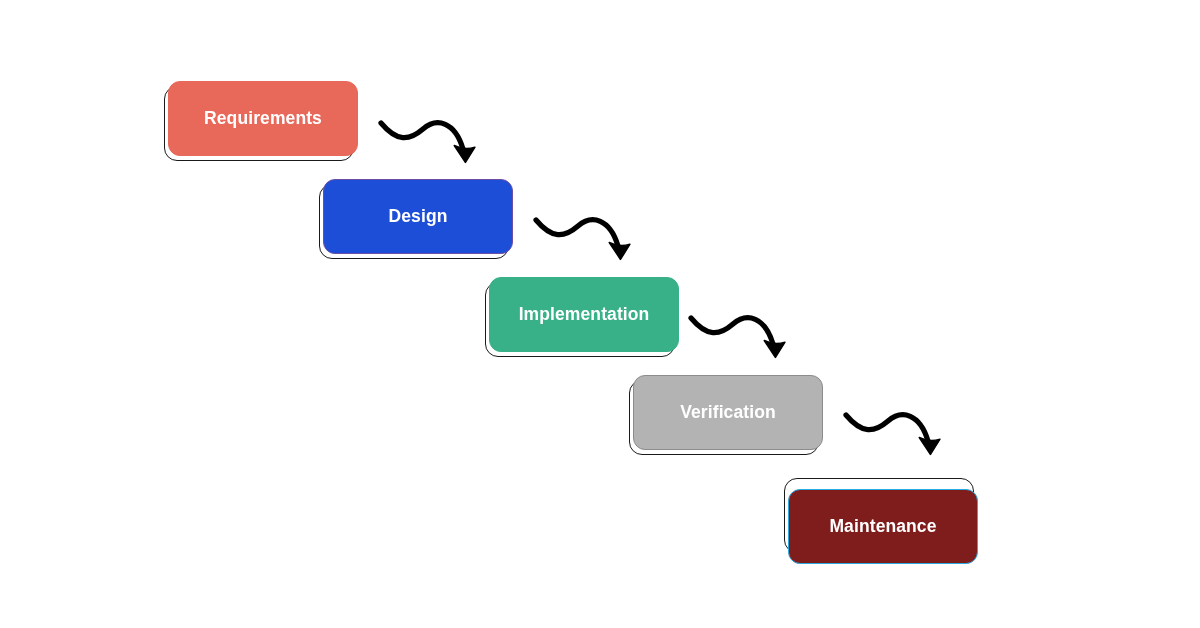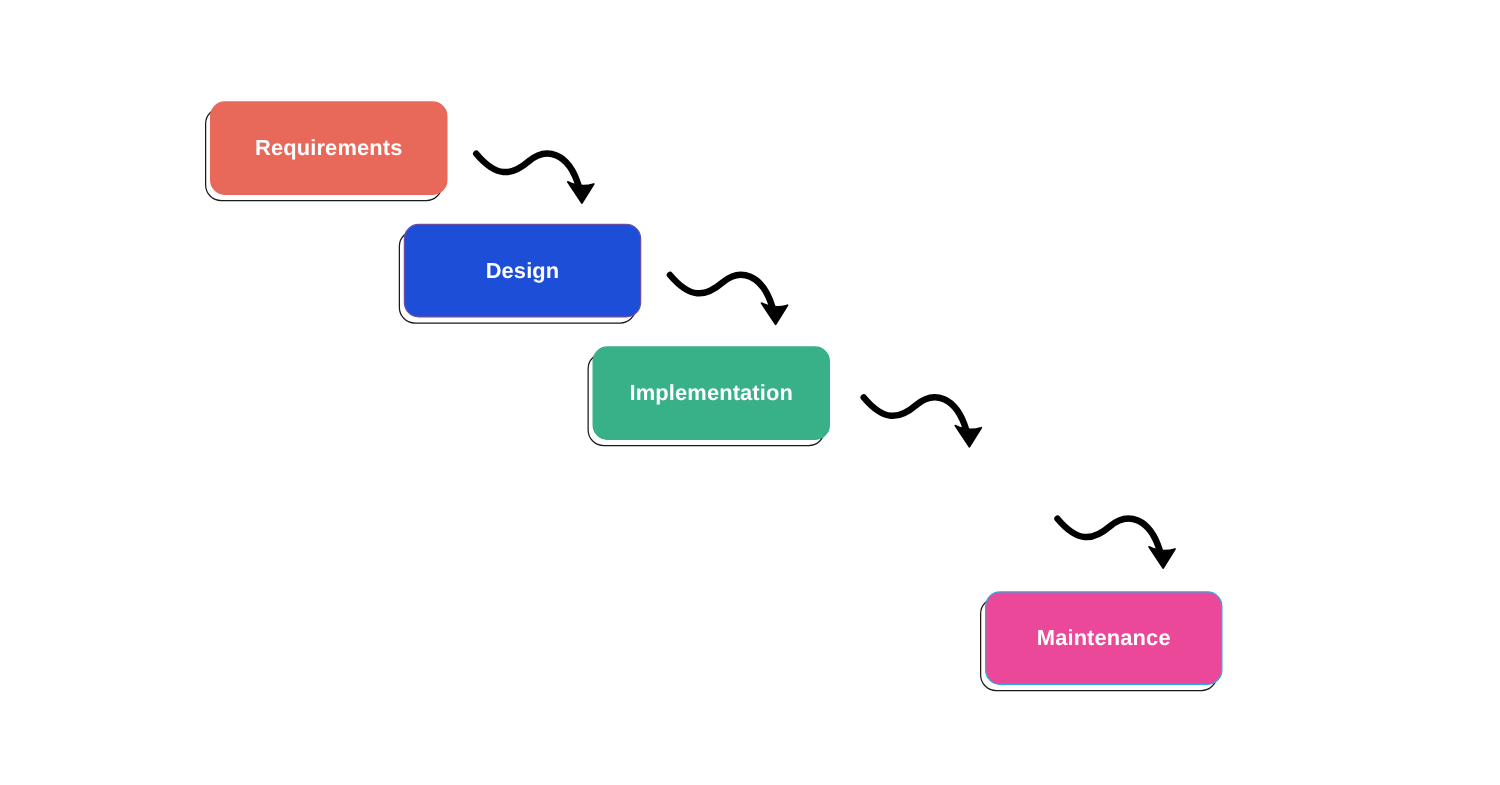--- a/index.html
+++ b/index.html
@@ -118,28 +118,34 @@
     </div>
   </div>
 
   <div class="stage" style="left: 323px; top: 179px;">
     <div class="stage-outline" style="border-color: rgb(26, 26, 26);"></div>
     <div class="stage-fill" style="background: #1d4ed8; border: 1.5px solid rgb(107, 79, 165);">
       <span class="stage-label" style="color: rgb(255, 255, 255);">Design</span>
     </div>
   </div>
 
-  <div class="stage" style="left: 474px; top: 277px;">
+  <div class="stage" style="left: 489px; top: 277px;">
     <div class="stage-outline" style="border-color: rgb(26, 26, 26);"></div>
     <div class="stage-fill" style="background: rgb(56, 176, 136); border: 1.5px solid rgb(56, 176, 136);">
       <span class="stage-label" style="color: rgb(255, 255, 255);">Implementation</span>
     </div>
   </div>
 
+  <div class="stage" style="left: 633px; top: 375px;">
+    <div class="stage-outline" style="border-color: rgb(26, 26, 26);"></div>
+    <div class="stage-fill" style="background: rgb(179, 179, 179); border: 1.5px solid rgb(140, 140, 140);">
+      <span class="stage-label" style="color: rgb(255, 255, 255);">Verification</span>
+    </div>
+  </div>
 
   <div class="stage" style="left: 788px; top: 473px;">
     <div class="stage-outline" style="border-color: rgb(26, 26, 26);"></div>
-    <div class="stage-fill" style="background: #ec4899; border: 1.5px solid rgb(41, 171, 226);">
+    <div class="stage-fill" style="background: #7f1d1d; border: 1.5px solid rgb(41, 171, 226); margin-top: 16px;">
       <span class="stage-label" style="color: rgb(255, 255, 255);">Maintenance</span>
     </div>
   </div>
 
 </div>
 
 </body></html>

